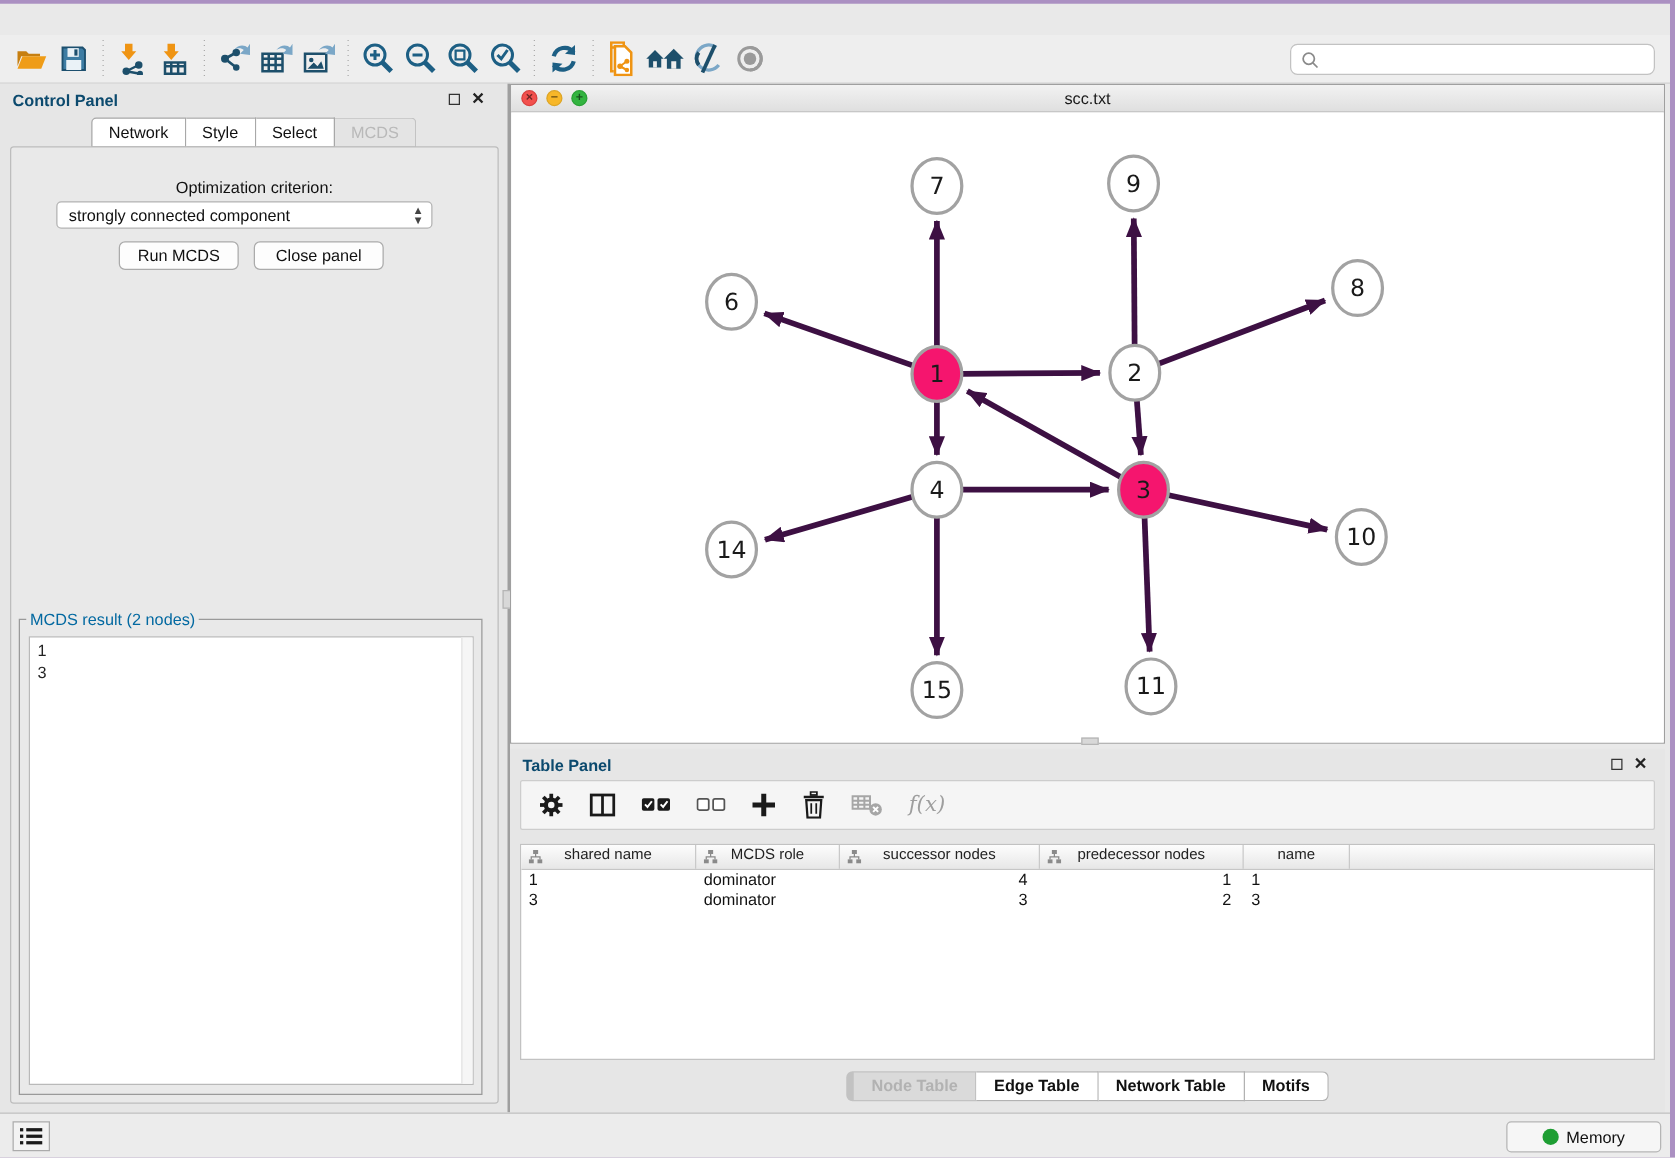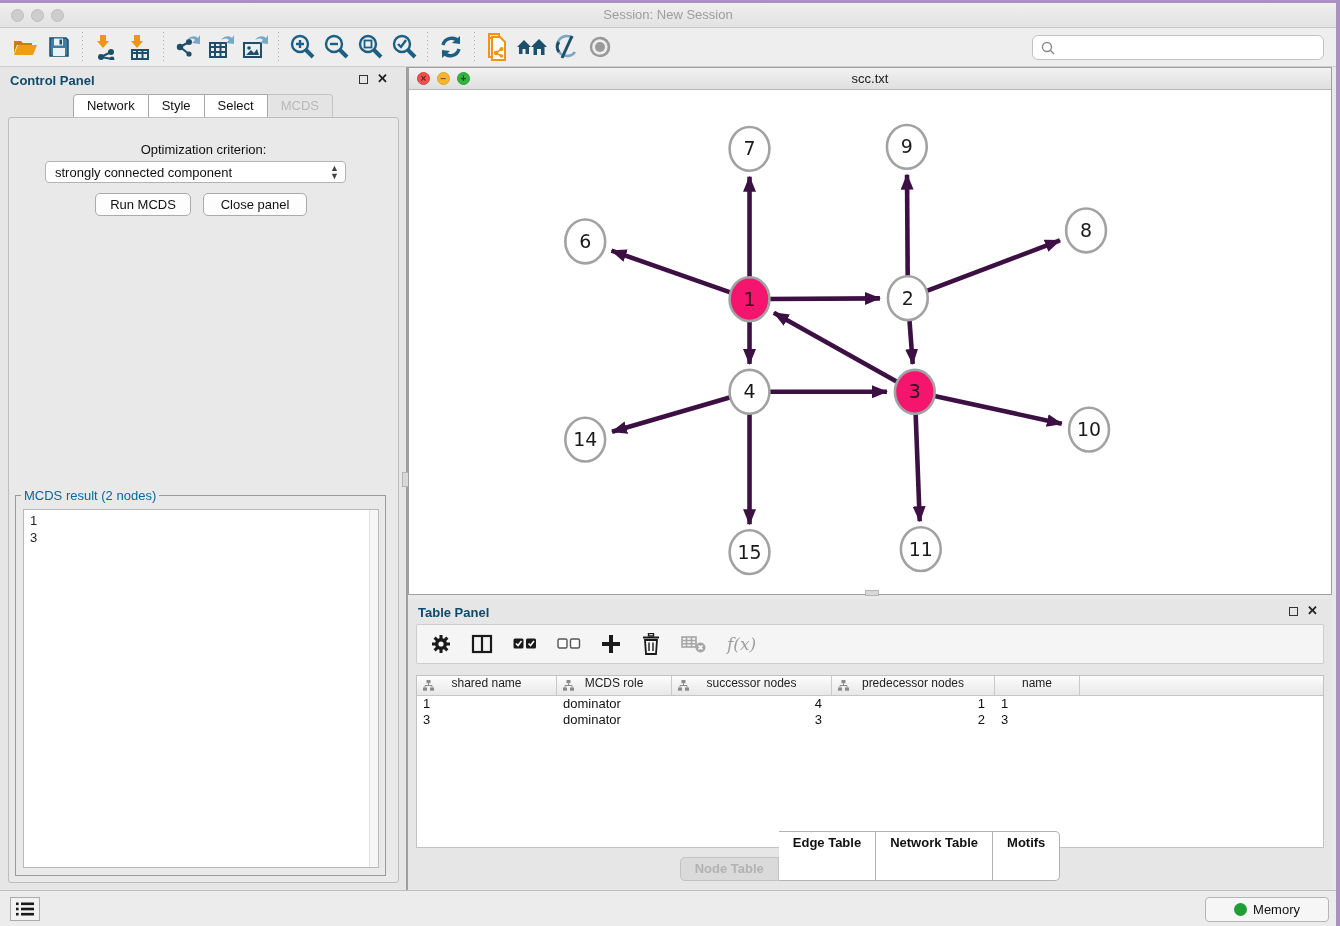--- a/index.html
+++ b/index.html
@@ -111,21 +111,21 @@
     display:flex; align-items:flex-start; justify-content:center; }
   .nt-hcell .hier { position:absolute; left:6px; top:4px; }
   .nt-row { display:flex; height:16px; font-size:13px; color:#111; }
   .nt-cell { padding:0 6px; overflow:hidden; white-space:nowrap; line-height:16px; }
   .nt-cell.right { text-align:right; padding-right:10px; }
 
   .bottom-tabs { position:absolute; left:0; right:0; bottom:9px;
     display:flex; justify-content:center; }
   .bt-tab { font-size:13px; font-weight:bold; padding:3px 14px 4px; background:#fff;
     color:#111; border:1px solid #b2b2b2; border-left:none; }
-  .bt-tab:first-child { border-left:1px solid #0f172a; border-radius:5px 0 0 5px;margin-top:26px; }
+  .bt-tab:first-child { border-left:6px solid #0f172a; border-radius:5px 0 0 5px; }
   .bt-tab:last-child { border-radius:0 5px 5px 0; }
   .bt-tab.active { background:#dadada; color:#b2b2b2; border-color:#c2c2c2; }
 
   
   .status-bar { position:absolute; left:0; right:0; bottom:0; height:36px;
     background:#ececec; border-top:1px solid #bfbfbf; }
   .list-btn { position:absolute; left:10px; top:6px; width:30px; height:24px;
     background:#f3f3f3; border:1px solid #ababab; display:flex;
     align-items:center; justify-content:center; }
   .memory-btn { position:absolute; right:7px; top:6px; height:25px;
@@ -133,26 +133,20 @@
     display:flex; align-items:center; gap:6px; padding:0 28px; font-size:13px; color:#111; }
   .mem-dot { width:13px; height:13px; border-radius:50%; background:#1e9e33; }
 
   svg { display:block; }
 </style>
 </head>
 <body>
 
 <div class="app-window">
 
-  <div class="titlebar">
-    <div class="tl-dot" style="left:11px"></div>
-    <div class="tl-dot" style="left:31px"></div>
-    <div class="tl-dot" style="left:51px"></div>
-    <div class="title-text">Session: New Session</div>
-  </div>
 
   <div class="main-toolbar">
     <div class="tb-btn">
       <svg width="26" height="26" viewBox="0 0 26 26">
         <path d="M2 7 L9 7 L11 9 L20 9 L20 11 L5 11 L2 19 Z" fill="#c77f10"></path>
         <path d="M6 11 L25 11 L21 21 L2 21 Z" fill="#ef9c17"></path>
       </svg>
     </div>
     <div class="tb-btn">
       <svg width="24" height="24" viewBox="0 0 24 24">

